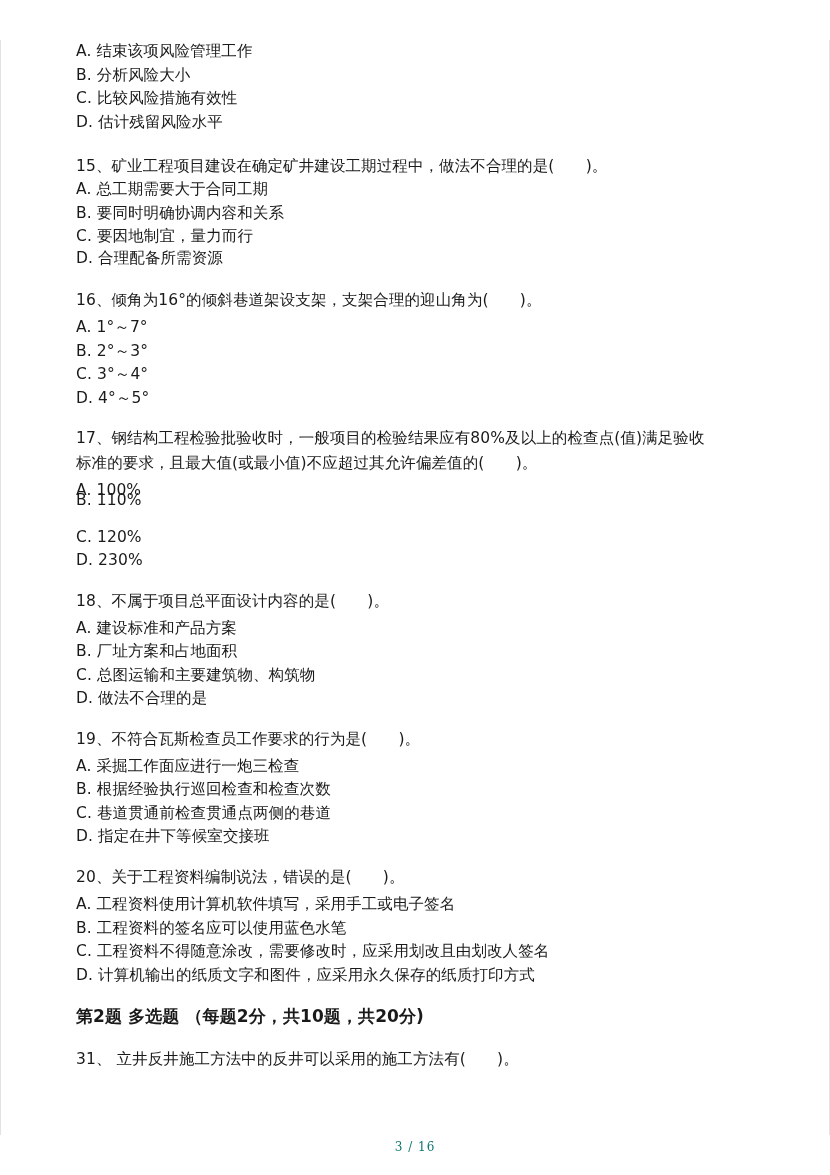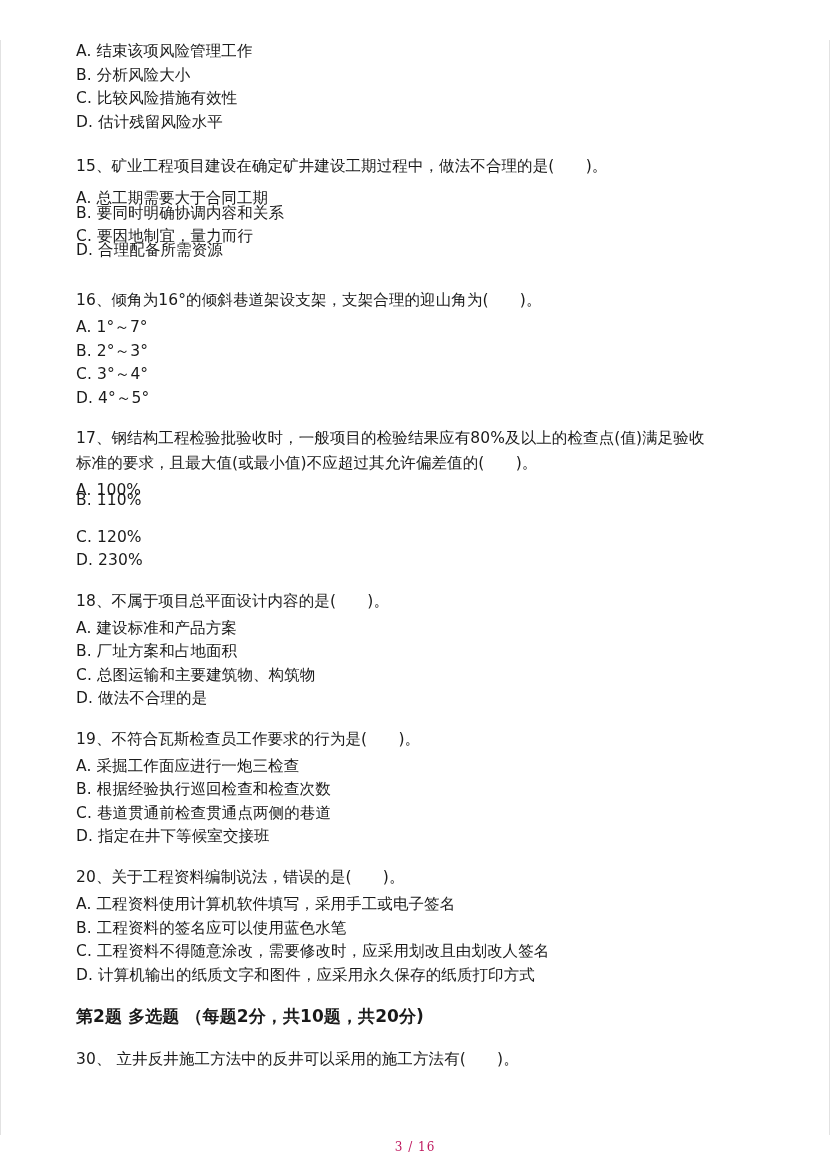--- a/index.html
+++ b/index.html
@@ -45,40 +45,40 @@
       font-size: 17px;
     }
     .footer {
       position: absolute;
       left: 0;
       width: 830px;
       top: 1140px;
       text-align: center;
       font-family: "DejaVu Serif", "Liberation Serif", serif;
       font-size: 12px;
-      color: #be185d;
+      color: #0f766e;
       letter-spacing: 1px;
     }
   </style>
 </head>
 <body>
 
 <div class="page">
   <div class="content">
 
     <div class="line" style="top:1px">A. 结束该项风险管理工作</div>
     <div class="line" style="top:25px">B. 分析风险大小</div>
     <div class="line" style="top:48px">C. 比较风险措施有效性</div>
     <div class="line" style="top:72px">D. 估计残留风险水平</div>
 
     <div class="line q-stem" style="top:116px">15、矿业工程项目建设在确定矿井建设工期过程中，做法不合理的是(　　)。</div>
-    <div class="line" style="top:148px">A. 总工期需要大于合同工期</div>
+    <div class="line" style="top:139px">A. 总工期需要大于合同工期</div>
     <div class="line" style="top:163px">B. 要同时明确协调内容和关系</div>
     <div class="line" style="top:186px">C. 要因地制宜，量力而行</div>
-    <div class="line" style="top:200px">D. 合理配备所需资源</div>
+    <div class="line" style="top:208px">D. 合理配备所需资源</div>
 
     <div class="line q-stem" style="top:250px">16、倾角为16°的倾斜巷道架设支架，支架合理的迎山角为(　　)。</div>
     <div class="line" style="top:277px">A. 1°～7°</div>
     <div class="line" style="top:301px">B. 2°～3°</div>
     <div class="line" style="top:324px">C. 3°～4°</div>
     <div class="line" style="top:348px">D. 4°～5°</div>
 
     <div class="line q-stem" style="top:388px">17、钢结构工程检验批验收时，一般项目的检验结果应有80%及以上的检查点(值)满足验收</div>
     <div class="line q-stem" style="top:413px">标准的要求，且最大值(或最小值)不应超过其允许偏差值的(　　)。</div>
     <div class="line" style="top:440px">A. 100%</div>
@@ -99,17 +99,17 @@
     <div class="line" style="top:786px">D. 指定在井下等候室交接班</div>
 
     <div class="line q-stem" style="top:827px">20、关于工程资料编制说法，错误的是(　　)。</div>
     <div class="line" style="top:854px">A. 工程资料使用计算机软件填写，采用手工或电子签名</div>
     <div class="line" style="top:878px">B. 工程资料的签名应可以使用蓝色水笔</div>
     <div class="line" style="top:901px">C. 工程资料不得随意涂改，需要修改时，应采用划改且由划改人签名</div>
     <div class="line" style="top:925px">D. 计算机输出的纸质文字和图件，应采用永久保存的纸质打印方式</div>
 
     <div class="line section-title" style="top:966px">第2题 多选题 （每题2分，共10题，共20分)</div>
 
-    <div class="line q-stem" style="top:1009px">30、 立井反井施工方法中的反井可以采用的施工方法有(　　)。</div>
+    <div class="line q-stem" style="top:1009px">31、 立井反井施工方法中的反井可以采用的施工方法有(　　)。</div>
   </div>
 </div>
 
 <div class="footer">3 / 16</div>
 
 </body></html>

